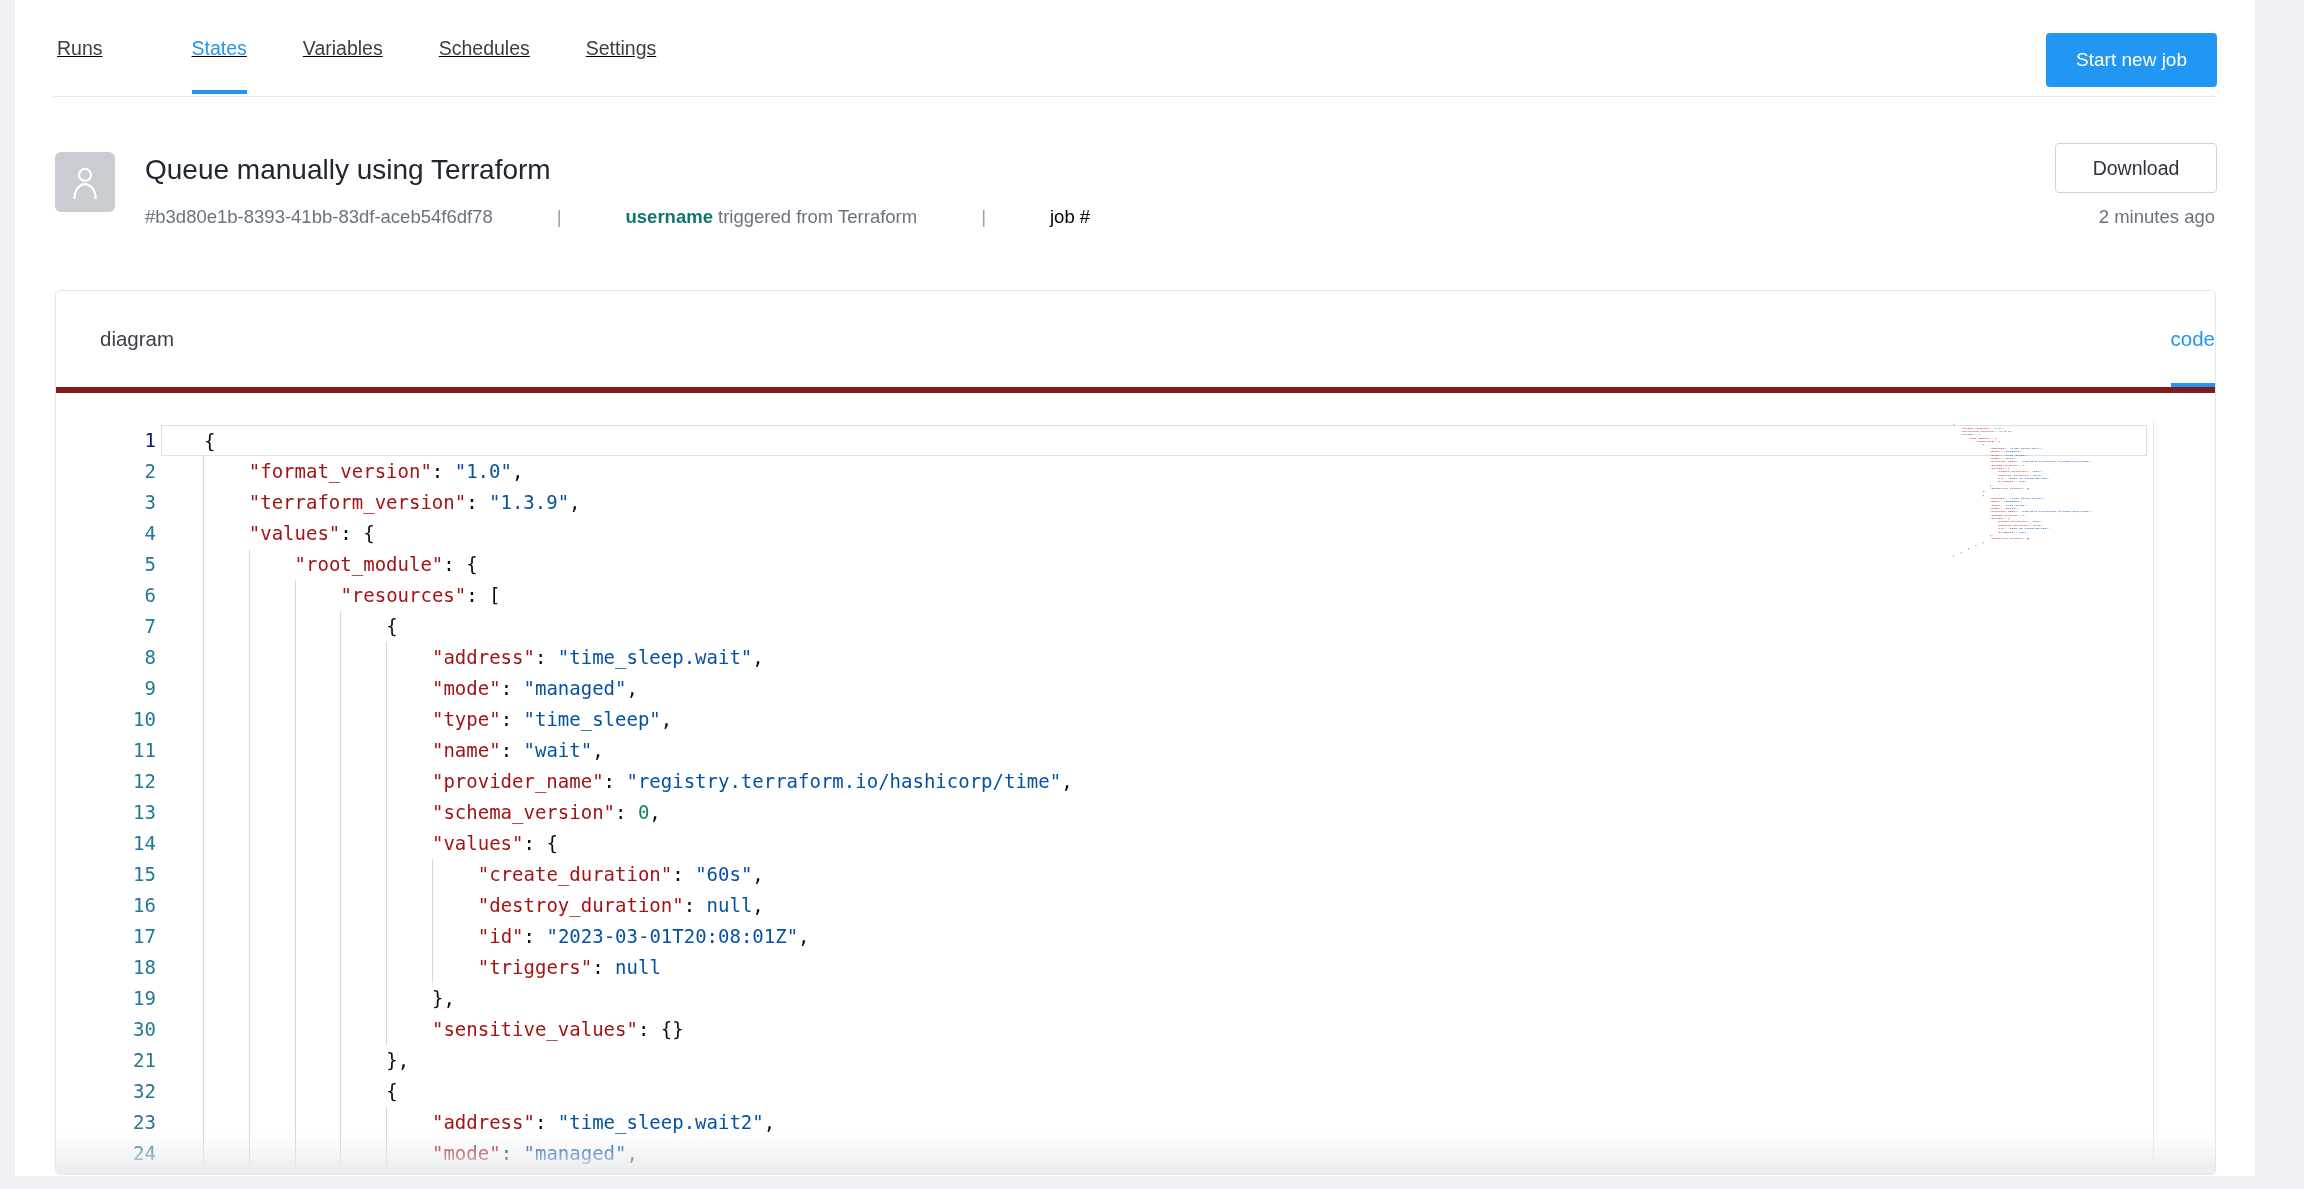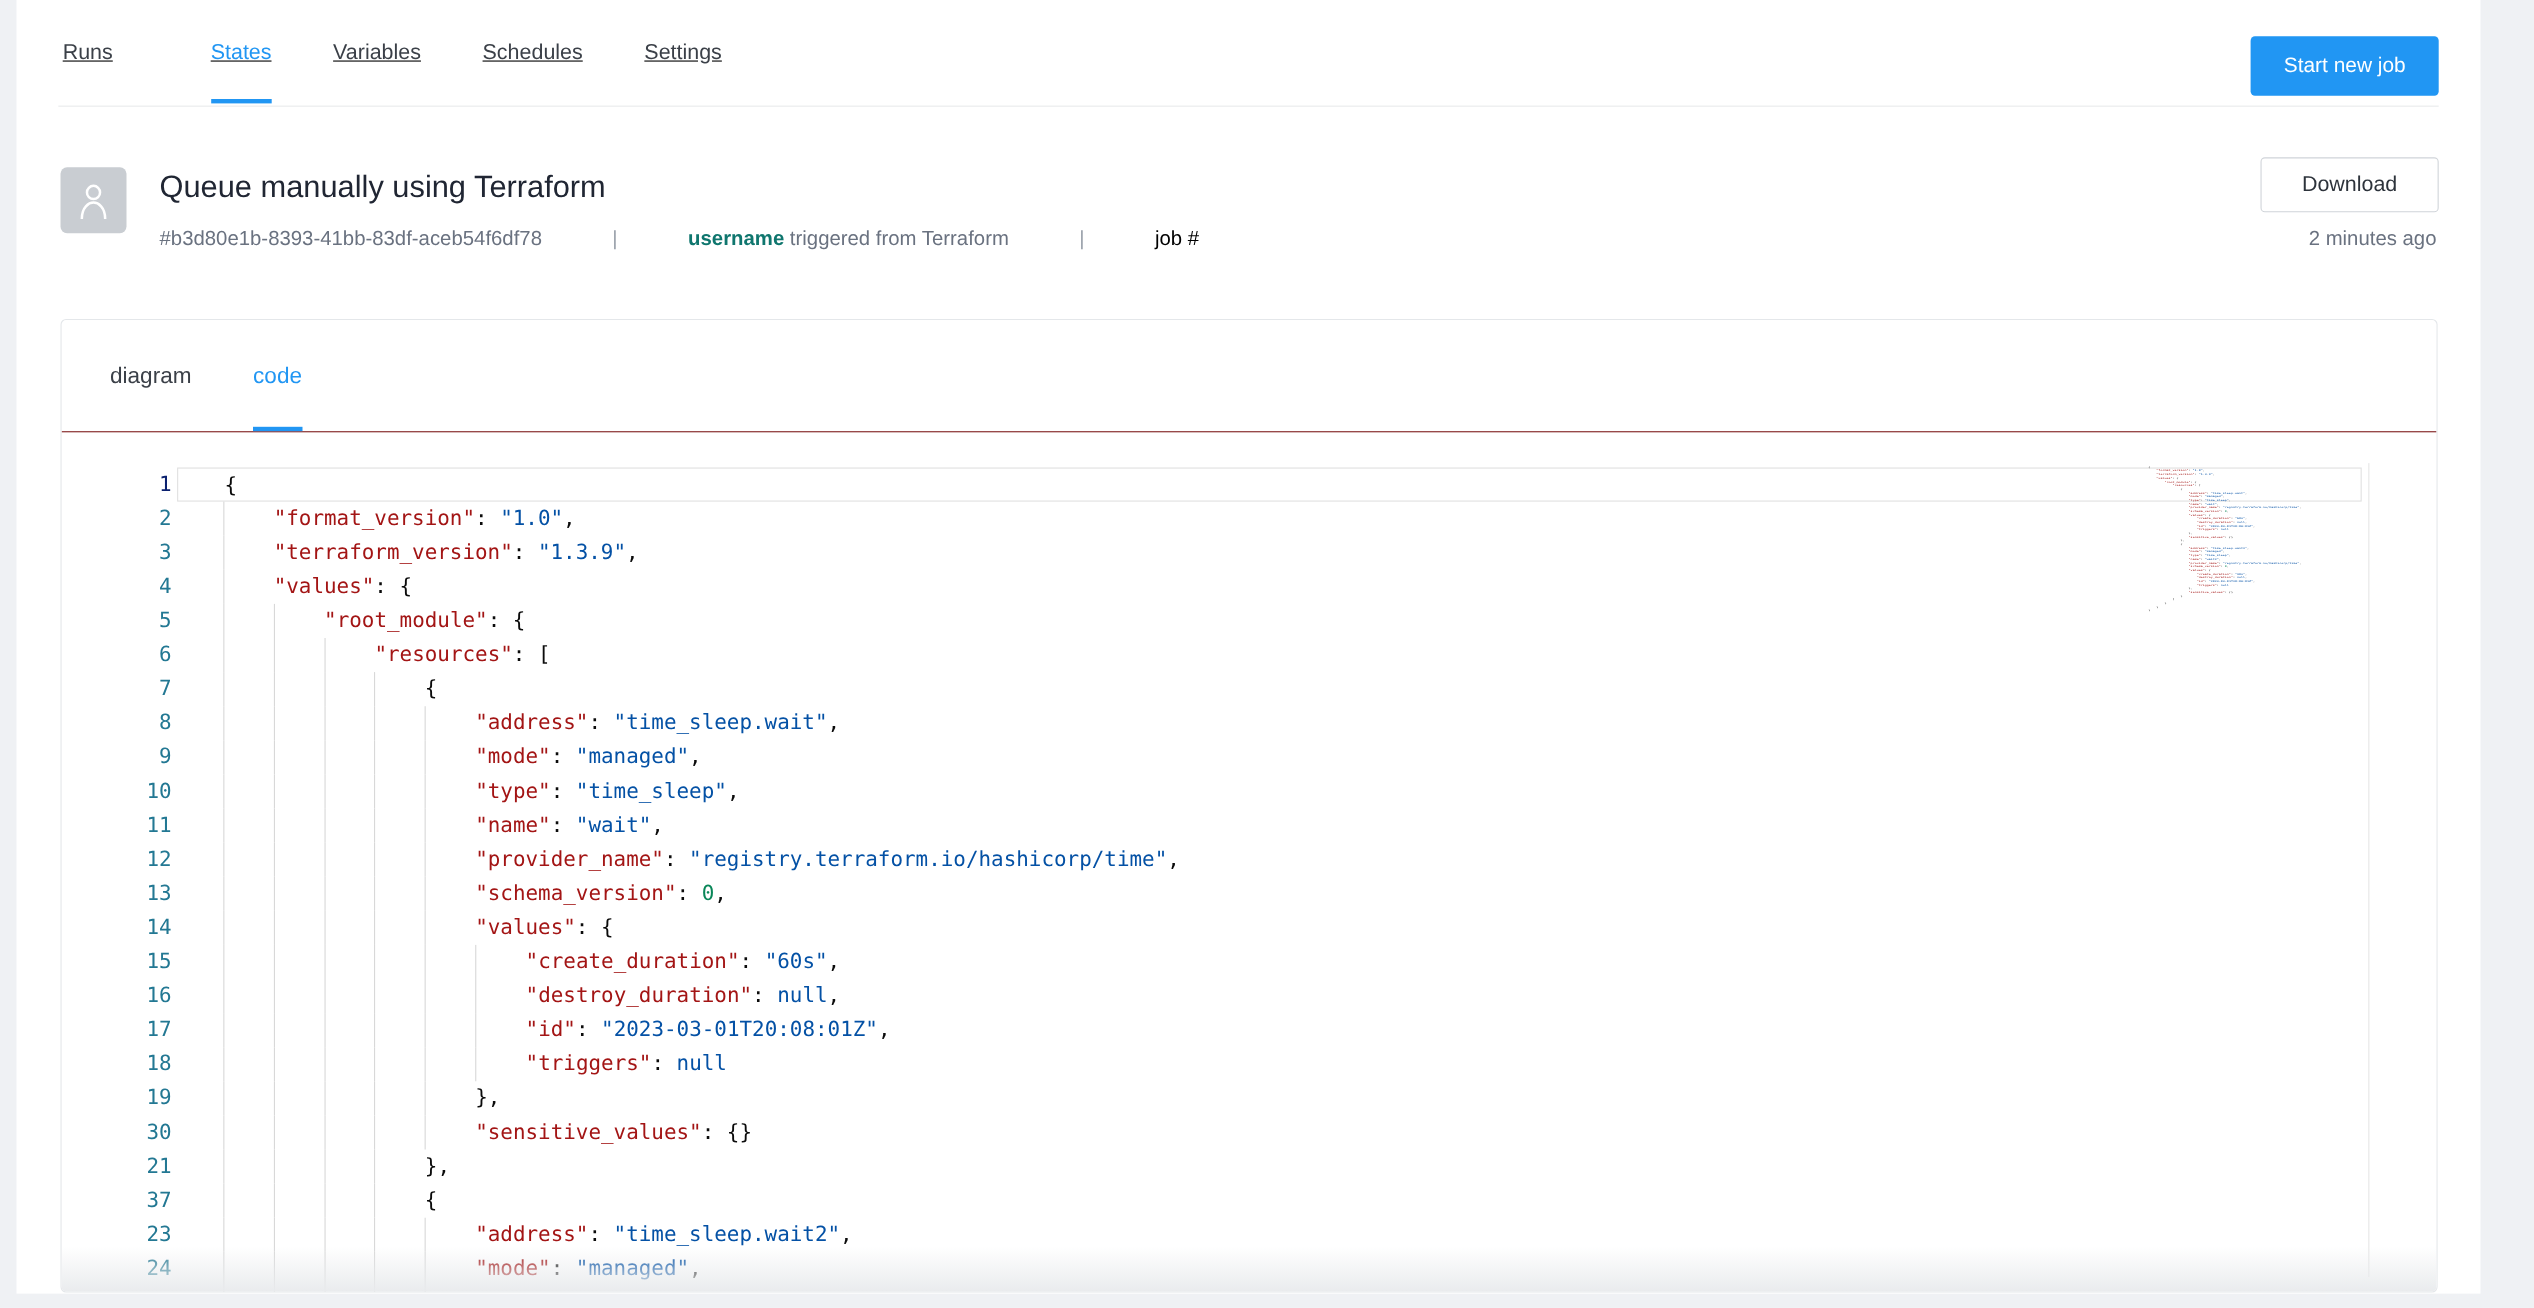--- a/index.html
+++ b/index.html
@@ -25,22 +25,22 @@
   .run-sub .sep { color:#9aa1ab; margin:0 64px; font-weight:300; }
   .run-sub b { color:#0f766e; }
   .job-link { color:#000000; cursor:pointer; }
   .btn-download { position:absolute; right:0; top:3px; height:50px; width:162px; background:#fff; color:#2d333b;
                   border:1px solid #d0d4d9; border-radius:4px; font-size:19.5px; font-family:inherit; cursor:pointer; }
   .time-ago { position:absolute; right:2px; top:66px; font-size:18.5px; color:#6a7280; }
 
   
   .card { position:absolute; left:40px; top:290px; width:2161px; height:885px; border:1px solid #e4e7ea;
           border-radius:5px; background:#fff; overflow:hidden; }
-  .card-tabs { position:relative; height:102px; border-bottom:1px solid #7f1d1d; display:flex; align-items:center;
-               gap:56px; padding-left:44px; }
+  .card-tabs { position:relative; height:102px; border-bottom:6px solid #7f1d1d; display:flex; align-items:center;
+               gap:56px; padding-left:44px;justify-content:space-between; }
   .card-tab { position:relative; font-size:20.5px; color:#3b4048; height:100%; display:flex; align-items:center; cursor:pointer; }
   .card-tab.active { color:#2196f3; }
   .card-tab.active::after { content:""; position:absolute; left:0; right:0; bottom:0; height:4px; background:#2196f3; }
 
   
   .editor { position:relative; height:782px; overflow:hidden; font-family:"DejaVu Sans Mono", monospace; font-size:19px; }
   .code-scroll { padding-top:32px; }
   .code-row { display:flex; height:31px; line-height:31px; white-space:pre; }
   .gutter-cell { width:105px; flex:0 0 105px; text-align:right; padding-right:5px; color:#237893; }
   .code-row.active .gutter-cell { color:#0b216f; }
@@ -113,21 +113,21 @@
           <div class="code-row"><span class="gutter-cell">12</span><span class="code-cell"><span class="ig"></span><span class="ig"></span><span class="ig"></span><span class="ig"></span><span class="ig"></span><span class="tk-k">"provider_name"</span><span class="tk-p">: </span><span class="tk-s">"registry.terraform.io/hashicorp/time"</span><span class="tk-p">,</span></span></div>
           <div class="code-row"><span class="gutter-cell">13</span><span class="code-cell"><span class="ig"></span><span class="ig"></span><span class="ig"></span><span class="ig"></span><span class="ig"></span><span class="tk-k">"schema_version"</span><span class="tk-p">: </span><span class="tk-n">0</span><span class="tk-p">,</span></span></div>
           <div class="code-row"><span class="gutter-cell">14</span><span class="code-cell"><span class="ig"></span><span class="ig"></span><span class="ig"></span><span class="ig"></span><span class="ig"></span><span class="tk-k">"values"</span><span class="tk-p">: {</span></span></div>
           <div class="code-row"><span class="gutter-cell">15</span><span class="code-cell"><span class="ig"></span><span class="ig"></span><span class="ig"></span><span class="ig"></span><span class="ig"></span><span class="ig"></span><span class="tk-k">"create_duration"</span><span class="tk-p">: </span><span class="tk-s">"60s"</span><span class="tk-p">,</span></span></div>
           <div class="code-row"><span class="gutter-cell">16</span><span class="code-cell"><span class="ig"></span><span class="ig"></span><span class="ig"></span><span class="ig"></span><span class="ig"></span><span class="ig"></span><span class="tk-k">"destroy_duration"</span><span class="tk-p">: </span><span class="tk-u">null</span><span class="tk-p">,</span></span></div>
           <div class="code-row"><span class="gutter-cell">17</span><span class="code-cell"><span class="ig"></span><span class="ig"></span><span class="ig"></span><span class="ig"></span><span class="ig"></span><span class="ig"></span><span class="tk-k">"id"</span><span class="tk-p">: </span><span class="tk-s">"2023-03-01T20:08:01Z"</span><span class="tk-p">,</span></span></div>
           <div class="code-row"><span class="gutter-cell">18</span><span class="code-cell"><span class="ig"></span><span class="ig"></span><span class="ig"></span><span class="ig"></span><span class="ig"></span><span class="ig"></span><span class="tk-k">"triggers"</span><span class="tk-p">: </span><span class="tk-u">null</span></span></div>
           <div class="code-row"><span class="gutter-cell">19</span><span class="code-cell"><span class="ig"></span><span class="ig"></span><span class="ig"></span><span class="ig"></span><span class="ig"></span><span class="tk-p">},</span></span></div>
           <div class="code-row"><span class="gutter-cell">30</span><span class="code-cell"><span class="ig"></span><span class="ig"></span><span class="ig"></span><span class="ig"></span><span class="ig"></span><span class="tk-k">"sensitive_values"</span><span class="tk-p">: {}</span></span></div>
           <div class="code-row"><span class="gutter-cell">21</span><span class="code-cell"><span class="ig"></span><span class="ig"></span><span class="ig"></span><span class="ig"></span><span class="tk-p">},</span></span></div>
-          <div class="code-row"><span class="gutter-cell">37</span><span class="code-cell"><span class="ig"></span><span class="ig"></span><span class="ig"></span><span class="ig"></span><span class="tk-p">{</span></span></div>
+          <div class="code-row"><span class="gutter-cell">32</span><span class="code-cell"><span class="ig"></span><span class="ig"></span><span class="ig"></span><span class="ig"></span><span class="tk-p">{</span></span></div>
           <div class="code-row"><span class="gutter-cell">23</span><span class="code-cell"><span class="ig"></span><span class="ig"></span><span class="ig"></span><span class="ig"></span><span class="ig"></span><span class="tk-k">"address"</span><span class="tk-p">: </span><span class="tk-s">"time_sleep.wait2"</span><span class="tk-p">,</span></span></div>
           <div class="code-row"><span class="gutter-cell">24</span><span class="code-cell"><span class="ig"></span><span class="ig"></span><span class="ig"></span><span class="ig"></span><span class="ig"></span><span class="tk-k">"mode"</span><span class="tk-p">: </span><span class="tk-s">"managed"</span><span class="tk-p">,</span></span></div>
           <div class="code-row"><span class="gutter-cell">25</span><span class="code-cell"><span class="ig"></span><span class="ig"></span><span class="ig"></span><span class="ig"></span><span class="ig"></span><span class="tk-k">"type"</span><span class="tk-p">: </span><span class="tk-s">"time_sleep"</span><span class="tk-p">,</span></span></div>
         </div>
       <div class="ruler-line"></div>
       <div class="minimap">
         <div class="minimap-inner" id="code-mini">
             <div class="code-row"><span class="code-cell"><span class="tk-p">{</span></span></div>
             <div class="code-row"><span class="code-cell"><span class="ig"></span><span class="tk-k">"format_version"</span><span class="tk-p">: </span><span class="tk-s">"1.0"</span><span class="tk-p">,</span></span></div>
             <div class="code-row"><span class="code-cell"><span class="ig"></span><span class="tk-k">"terraform_version"</span><span class="tk-p">: </span><span class="tk-s">"1.3.9"</span><span class="tk-p">,</span></span></div>

